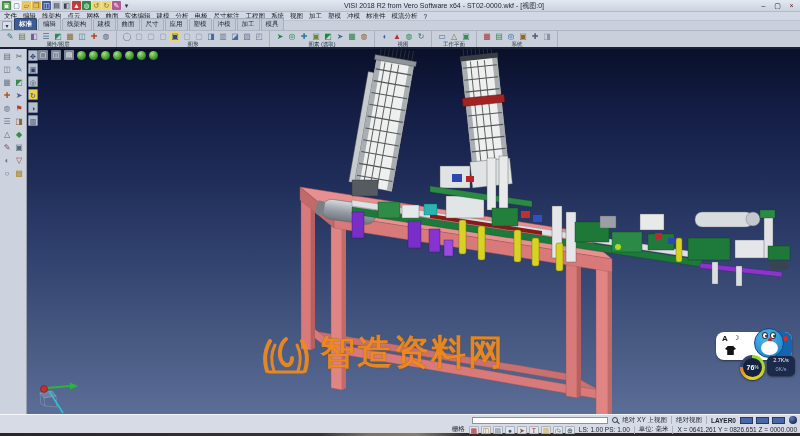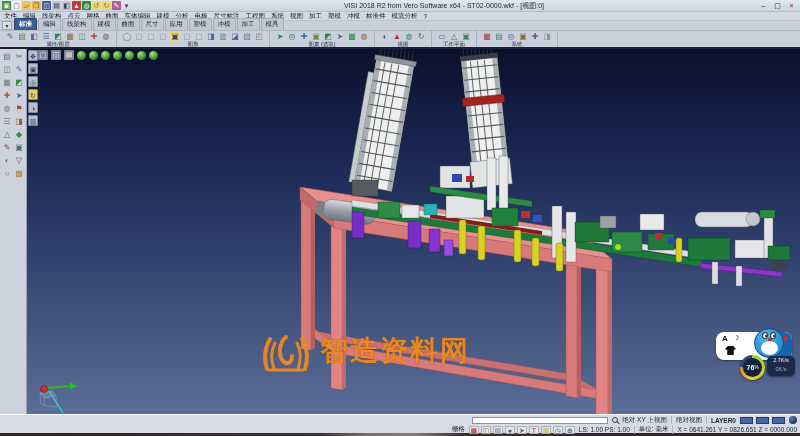--- a/index.html
+++ b/index.html
@@ -40,21 +40,21 @@
   .viewport{flex:1;position:relative;overflow:hidden;background:linear-gradient(180deg,#0a102a 0%,#131d44 16%,#1f2c58 35%,#32436f 58%,#485982 80%,#5b6e97 100%)}
   .model{position:absolute;inset:0;width:100%;height:100%}
   .vp-toprow{position:absolute;left:11px;top:1px;display:flex;gap:3px;align-items:center}
   .vp-ic{display:inline-block;width:10px;height:10px;font-size:7px;line-height:10px;text-align:center;border-radius:1px}
   .vp-ic.gball{width:9px;height:9px;border-radius:50%;background:radial-gradient(circle at 35% 30%,#a9e271,#2f8629 70%,#1b5717)}
   .vp-sidecol{position:absolute;left:1px;top:1px;display:flex;flex-direction:column;gap:2px}
   .side-ic{display:inline-block;width:10px;height:11px;font-size:7px;line-height:11px;text-align:center;border-radius:1px;border:1px solid #7d8698}
 
   
   .watermark{position:absolute;left:234px;top:280px;display:flex;align-items:center;gap:9px;opacity:.95;pointer-events:none}
-  .wm-text{font-size:28px;font-weight:bold;color:#ed8a1e;letter-spacing:2px;text-shadow:0 0 1px rgba(90,50,0,.6)}
+  .wm-text{font-size:35px;font-weight:bold;color:#ed8a1e;letter-spacing:2px;text-shadow:0 0 1px rgba(90,50,0,.6)}
 
   
   .widget{position:absolute;left:689px;top:281px;width:82px;height:50px}
   .wcard{position:absolute;left:0;top:2px;width:76px;height:28px;background:#fff;border-radius:8px;box-shadow:0 1px 2px rgba(0,0,0,.45)}
   .wcard-end{position:absolute;right:0;top:0;width:17px;height:28px;background:#1565ae;border-radius:0 8px 8px 0}
   .wdot{position:absolute;right:4px;top:4px;width:5px;height:5px;background:#d92a2a;border-radius:50%}
   .wA{position:absolute;left:6px;top:2px;font-size:8px;font-weight:bold;color:#101010}
   .wmoon{position:absolute;left:17px;top:2px;font-size:7px;color:#101010}
   .wshirt{position:absolute;left:9px;top:14px;width:11px;height:9px;background:#141414;clip-path:polygon(25% 0,75% 0,100% 32%,80% 45%,80% 100%,20% 100%,20% 45%,0 32%)}
   .dora{position:absolute;left:38px;top:-4px;width:30px;height:30px;background:radial-gradient(circle at 38% 30%,#4cb6ec,#1b7ac6);border-radius:50%;border:1px solid #0d4a7e}

